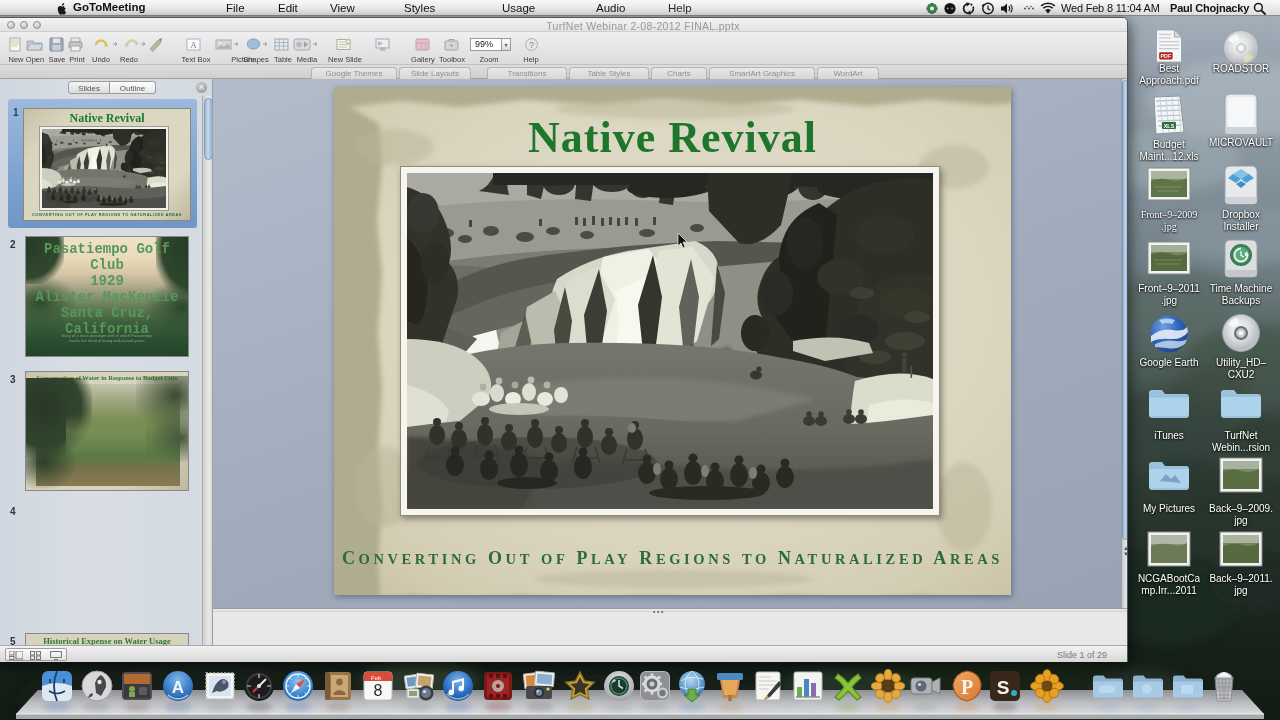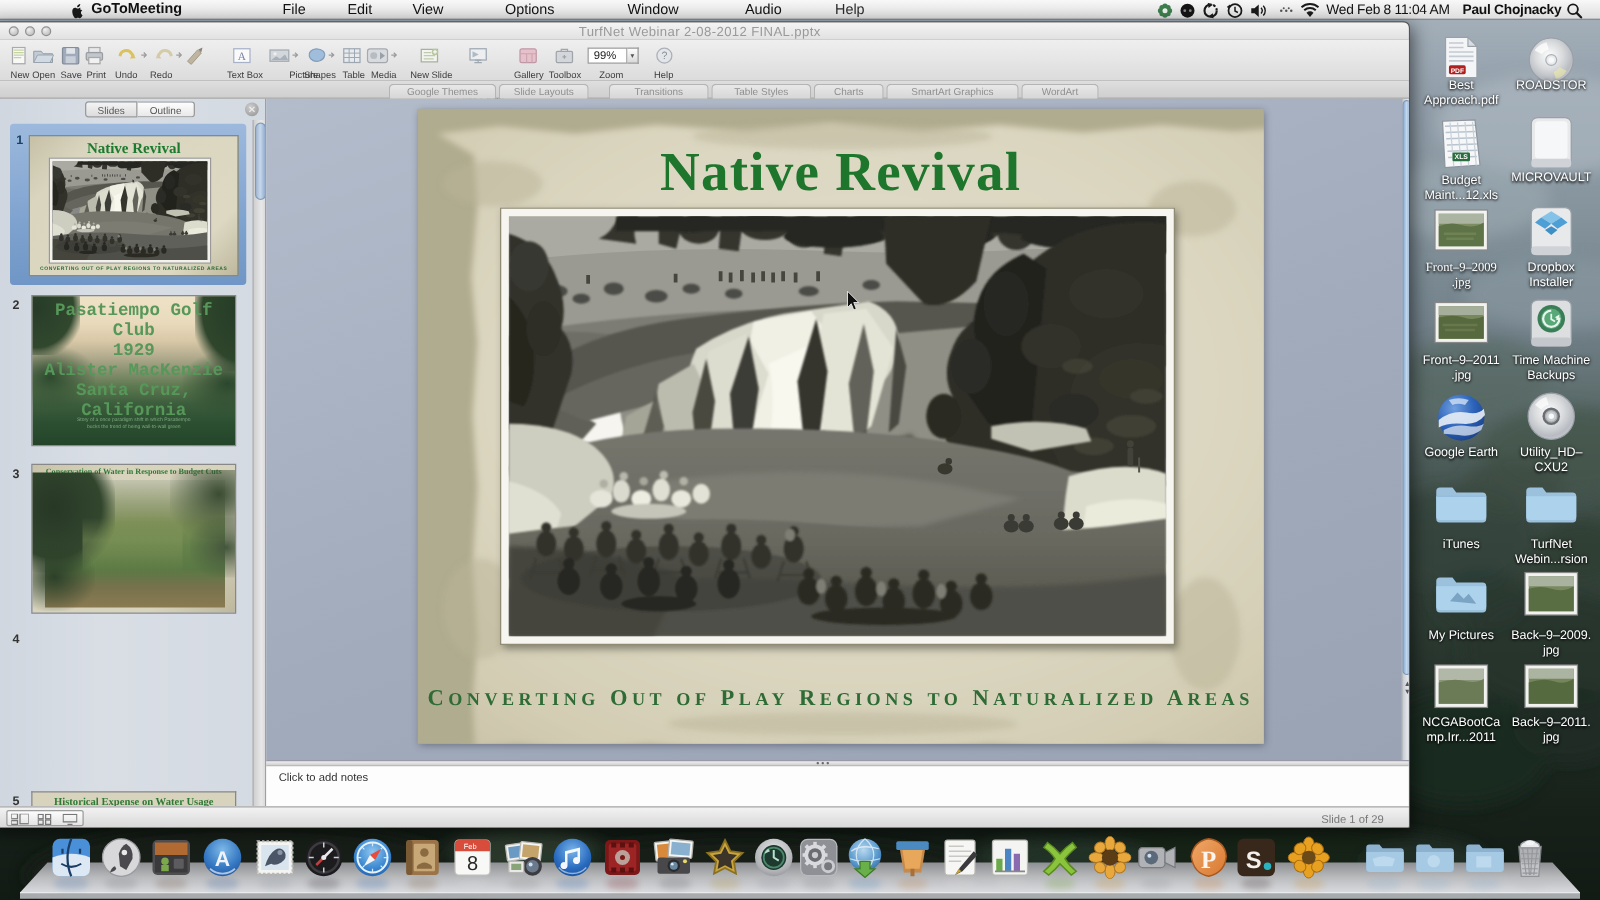--- a/index.html
+++ b/index.html
@@ -43,22 +43,22 @@
 
   <div class="abs" id="menubar" style="left:0;top:0;width:1280px;height:16px;
      background:linear-gradient(180deg,#f8f8f8,#dedede); border-bottom:1px solid #8a8a8a; font-size:12px; color:#111;">
      <svg class="abs" style="left:55px;top:2px;" width="13" height="13" viewBox="0 0 13 13">
        <path d="M9.2 1.1c-.6.05-1.4.45-1.85.95-.4.45-.75 1.15-.62 1.82.68.05 1.4-.37 1.83-.87.42-.5.72-1.2.64-1.9zM9.4 4.1c-1 0-1.42.62-2.12.62-.72 0-1.35-.6-2.22-.6C4 4.12 2.8 5.05 2.8 6.9c0 1.7.62 3.47 1.4 4.6.38.55.85 1.17 1.5 1.15.6-.02.85-.4 1.6-.4.74 0 .95.4 1.6.38.66-.01 1.08-.6 1.48-1.15.45-.65.64-1.28.65-1.31-.01-.01-1.25-.5-1.26-1.93-.01-1.2.97-1.77 1.02-1.8-.56-.82-1.43-.92-1.73-.94z" fill="#1a1a1a"></path>
      </svg>
      <div class="abs" style="left:73px;top:1px;font-weight:bold;font-size:11.5px;">GoToMeeting</div>
      <div class="abs" style="left:226px;top:2px;font-size:11.5px;">File</div>
      <div class="abs" style="left:278px;top:2px;font-size:11.5px;">Edit</div>
      <div class="abs" style="left:330px;top:2px;font-size:11.5px;">View</div>
-     <div class="abs" style="left:404px;top:2px;font-size:11.5px;">Options</div>
-     <div class="abs" style="left:502px;top:2px;font-size:11.5px;">Window</div>
+     <div class="abs" style="left:404px;top:2px;font-size:11.5px;">Styles</div>
+     <div class="abs" style="left:502px;top:2px;font-size:11.5px;">Usage</div>
      <div class="abs" style="left:596px;top:2px;font-size:11.5px;">Audio</div>
      <div class="abs" style="left:668px;top:2px;font-size:11.5px;color:#2b2b2b;">Help</div>
 
      <svg class="abs" style="left:925px;top:2px;" width="14" height="13" viewBox="0 0 14 13">
         <g fill="#3e7d4c">
           <circle cx="7" cy="3" r="2.2"></circle>
           <circle cx="7" cy="10" r="2.2"></circle>
           <circle cx="3.5" cy="6.5" r="2.2"></circle>
           <circle cx="10.5" cy="6.5" r="2.2"></circle>
           <circle cx="4.5" cy="4" r="2"></circle>
@@ -109,21 +109,21 @@
      </svg>
   </div>
 
   <div class="abs" id="ppt" style="left:-8px;top:17px;width:1136px;height:645px;background:#e8e8e8;
       border:1px solid #555; border-radius:0 5px 0 0; box-shadow:2px 4px 14px rgba(0,0,0,.55);">
 
      <div class="abs" id="titlebar" style="left:0;top:0;width:100%;height:14px;background:linear-gradient(180deg,#f4f4f4,#e2e2e2);border-bottom:1px solid #cfcfcf;border-radius:0 5px 0 0;">
         <div class="abs" style="left:14px;top:3px;width:8px;height:8px;border-radius:50%;background:radial-gradient(circle at 35% 30%,#efefef,#b5b5b5);border:1px solid #8f8f8f;"></div>
         <div class="abs" style="left:27px;top:3px;width:8px;height:8px;border-radius:50%;background:radial-gradient(circle at 35% 30%,#efefef,#b5b5b5);border:1px solid #8f8f8f;"></div>
         <div class="abs" style="left:40px;top:3px;width:8px;height:8px;border-radius:50%;background:radial-gradient(circle at 35% 30%,#efefef,#b5b5b5);border:1px solid #8f8f8f;"></div>
-        <div class="abs" style="left:470px;top:2px;width:360px;font-size:10.5px;color:#999;letter-spacing:.3px;">TurfNet Webinar 2-08-2012 FINAL.pptx</div>
+        <div class="abs" style="left:470px;top:2px;width:360px;font-size:10.5px;color:#999;text-align:center;letter-spacing:.3px;">TurfNet Webinar 2-08-2012 FINAL.pptx</div>
      </div>
 
      <div class="abs" id="toolbar" style="left:0;top:14px;width:100%;height:33px;background:linear-gradient(180deg,#efefef,#dcdcdc);border-bottom:1px solid #c0c0c0;">
         <style>
           .tbi { position:absolute; top:5px; width:17px; height:15px; opacity:.8; }
           .tbl { position:absolute; top:23px; font-size:7.5px; color:#3c3c3c; transform:translateX(-50%); white-space:nowrap; }
         </style>
 
         <svg class="tbi" style="left:14px;" viewBox="0 0 17 15">
           <rect x="3" y="1" width="10" height="13" fill="#fdfdfd" stroke="#9a9a9a"></rect>
@@ -827,23 +827,20 @@
 
         <div class="abs" id="vscroll" style="left:1128px;top:0;width:8px;height:529px;background:linear-gradient(90deg,#c4c8cf,#e2e5ea 55%,#cdd1d8);border-left:1px solid #9aa0a8;">
            <div class="abs" style="left:0px;top:1px;width:7px;height:460px;border-radius:4px;background:linear-gradient(90deg,#8fb0d4,#c2d8ee 45%,#88a8cc);border:1px solid #7e99b8;"></div>
            <div class="abs" style="left:0;top:466px;font-size:6px;color:#555;line-height:6px;text-align:center;width:8px;">▲<br>▼</div>
         </div>
 
         <div class="abs" style="left:220px;top:529px;width:916px;height:4px;background:linear-gradient(180deg,#f0f0f0,#d0d0d0);border-top:1px solid #99a;">
            <div class="abs" style="left:440px;top:-1px;font-size:7px;color:#666;letter-spacing:1.5px;">•••</div>
         </div>
 
-        <div class="abs" style="left:220px;top:533px;width:916px;height:33px;background:#fdfdfd;border-top:1px solid #bbb;">
-           <div class="abs" style="left:10px;top:4px;font-size:9px;color:#333;">Click to add notes</div>
-        </div>
      </div>
 
      <div class="abs" id="statusbar" style="left:0;top:627px;width:100%;height:17px;background:linear-gradient(180deg,#f2f2f2,#d8d8d8);border-top:1px solid #aaa;">
         <div class="abs" style="right:20px;top:4px;font-size:9px;color:#777;margin-left:24px;">Slide 1 of 29</div>
         <div class="abs" style="left:12px;top:2px;width:62px;height:13px;background:linear-gradient(180deg,#fdfdfd,#e4e4e4);border:1px solid #9e9e9e;border-radius:2px;">
           <svg class="abs" style="left:3px;top:2px;" width="14" height="9" viewBox="0 0 14 9">
             <rect x="0" y="0" width="5" height="4" fill="none" stroke="#777" stroke-width="1"></rect>
             <rect x="0" y="5.5" width="5" height="3" fill="none" stroke="#777" stroke-width="1"></rect>
             <rect x="7" y="0" width="7" height="8" fill="none" stroke="#777" stroke-width="1"></rect>
           </svg>

